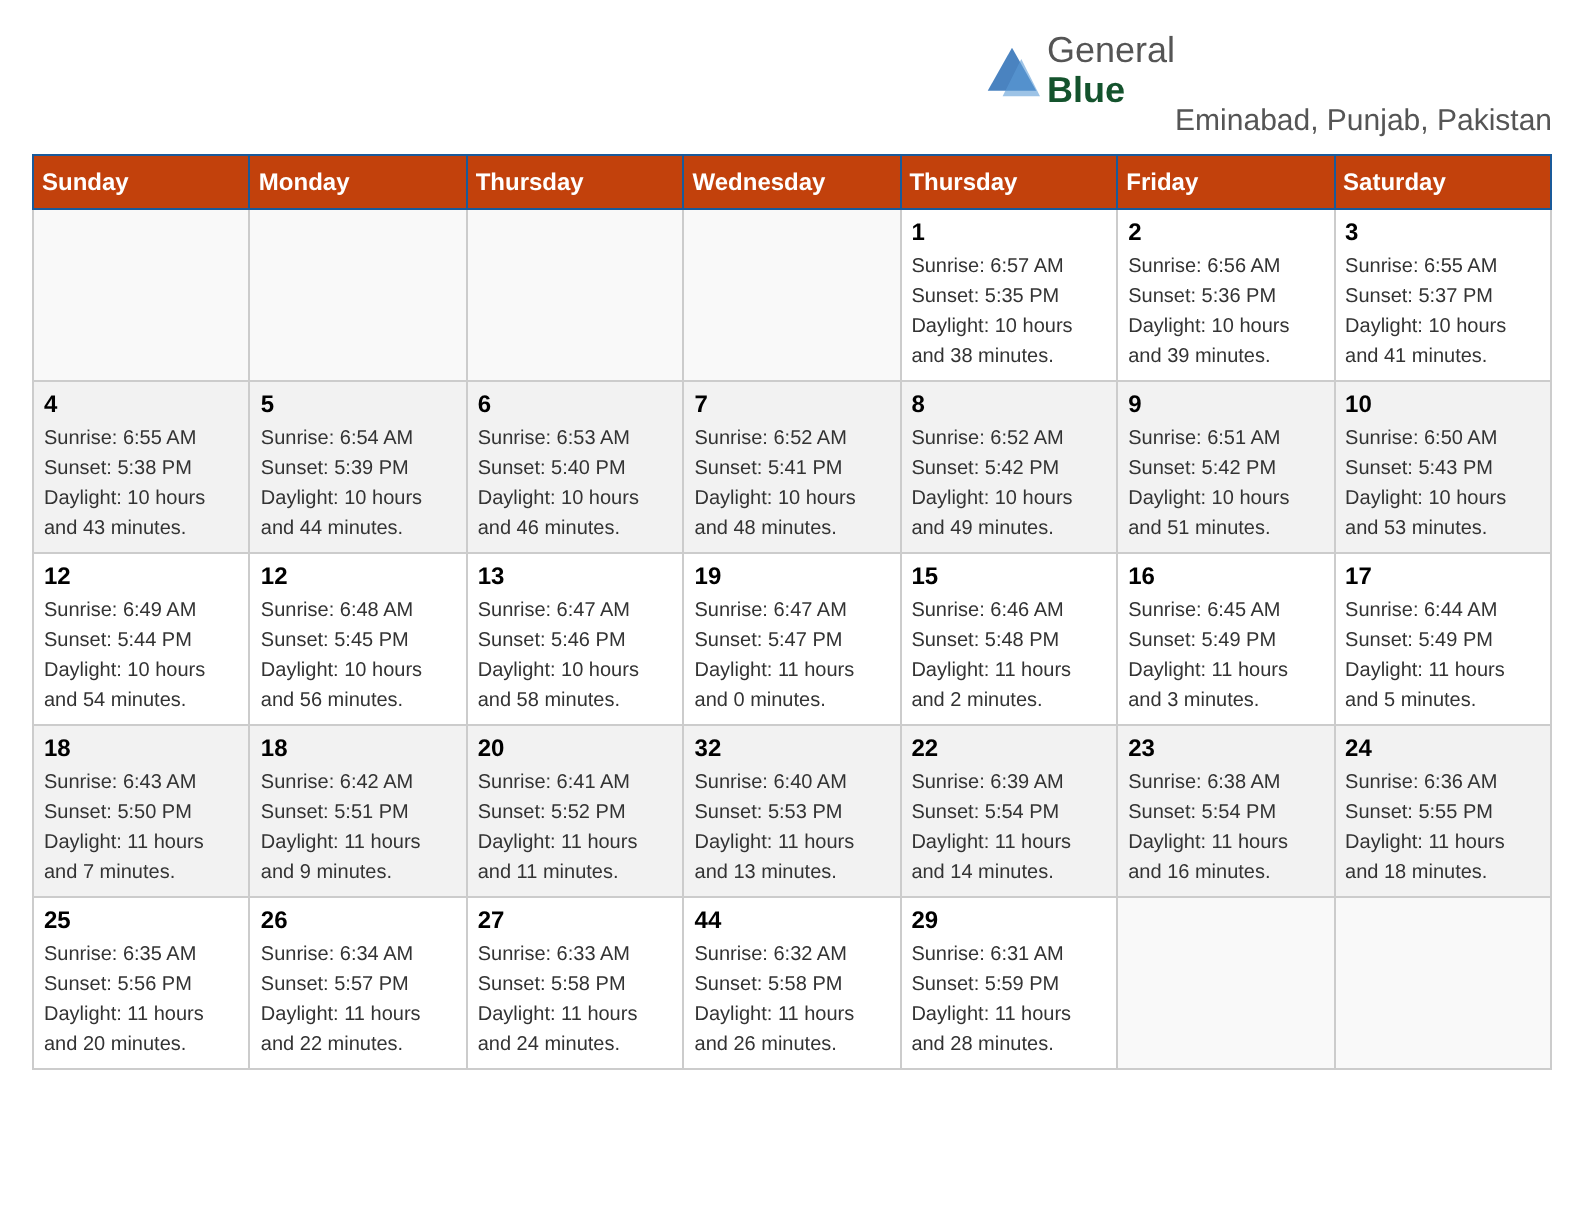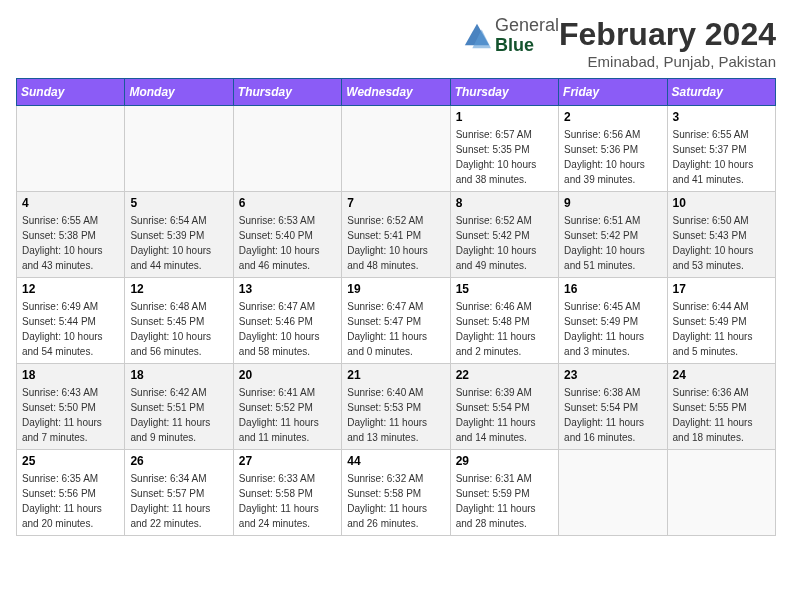--- a/index.html
+++ b/index.html
@@ -35,30 +35,30 @@
       text-align: right;
     }
     .month-title {
       font-size: 32px;
       font-weight: bold;
       color: #333;
     }
     .location {
       font-size: 15px;
       color: #555;
+      margin-top: 36px;
     }
     table {
       width: 100%;
       border-collapse: collapse;
       font-size: 11px;
     }
     thead tr {
-      background: #8b5cf6;
+      background: #c2410c;
       color: #fff;
-      font-style: italic;
     }
     thead th {
       padding: 6px 4px;
       text-align: left;
       font-size: 12px;
       font-weight: bold;
       border: 1px solid #1a5a9a;
     }
     tbody tr {
       vertical-align: top;
@@ -98,21 +98,20 @@
     <svg class="logo-icon" viewBox="0 0 30 30" xmlns="http://www.w3.org/2000/svg">
       <polygon points="15,2 28,25 2,25" fill="#2a6db5" opacity="0.85"></polygon>
       <polygon points="20,8 30,28 10,28" fill="#5b9bd5" opacity="0.6"></polygon>
     </svg>
     <div class="logo-text">
       <span class="logo-general">General</span><br>
       <span class="logo-blue">Blue</span>
     </div>
   </div>
   <div class="title-block">
-    <div class="month-title">February 2024</div>
     <div class="location">Eminabad, Punjab, Pakistan</div>
   </div>
 </div>
 
 <table>
   <thead>
     <tr>
       <th>Sunday</th>
       <th>Monday</th>
       <th>Thursday</th>
@@ -208,21 +207,21 @@
         </td>
         <td>
           <span class="day-num">18</span>
           <div class="day-info">Sunrise: 6:42 AM<br>Sunset: 5:51 PM<br>Daylight: 11 hours and 9 minutes.</div>
         </td>
         <td>
           <span class="day-num">20</span>
           <div class="day-info">Sunrise: 6:41 AM<br>Sunset: 5:52 PM<br>Daylight: 11 hours and 11 minutes.</div>
         </td>
         <td>
-          <span class="day-num">21</span>
+          <span class="day-num">32</span>
           <div class="day-info">Sunrise: 6:40 AM<br>Sunset: 5:53 PM<br>Daylight: 11 hours and 13 minutes.</div>
         </td>
         <td>
           <span class="day-num">22</span>
           <div class="day-info">Sunrise: 6:39 AM<br>Sunset: 5:54 PM<br>Daylight: 11 hours and 14 minutes.</div>
         </td>
         <td>
           <span class="day-num">23</span>
           <div class="day-info">Sunrise: 6:38 AM<br>Sunset: 5:54 PM<br>Daylight: 11 hours and 16 minutes.</div>
         </td>

